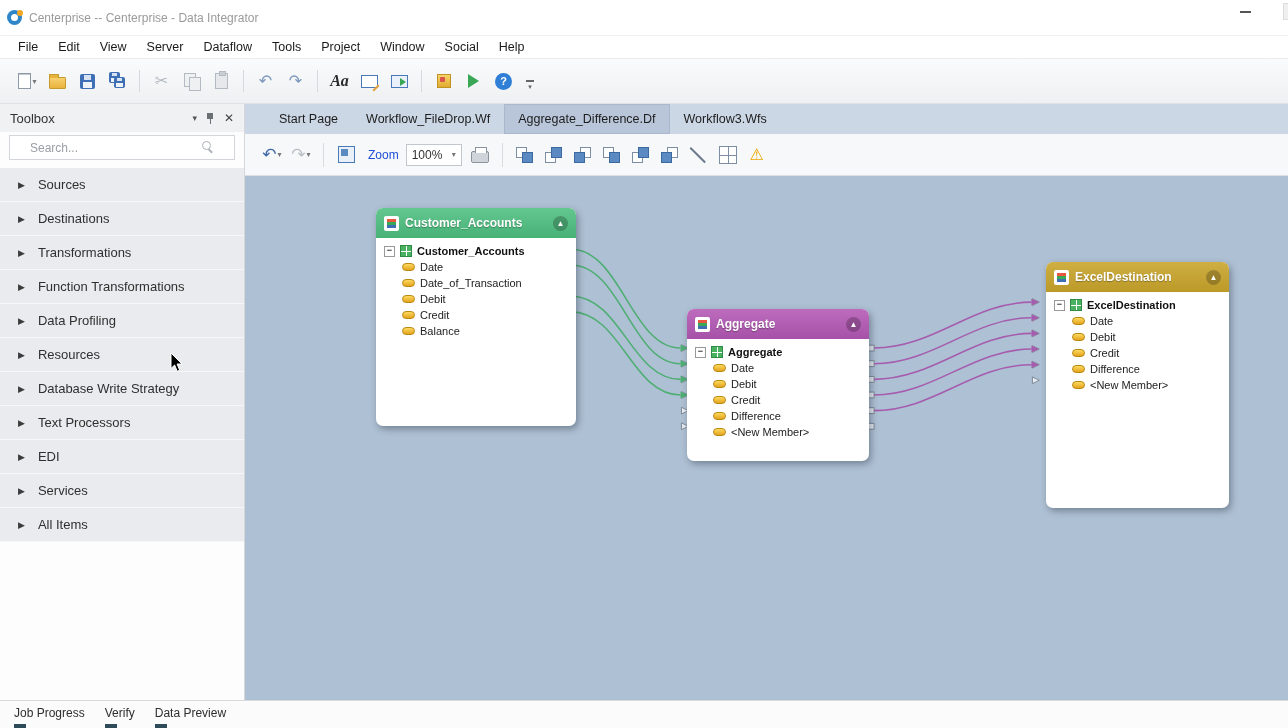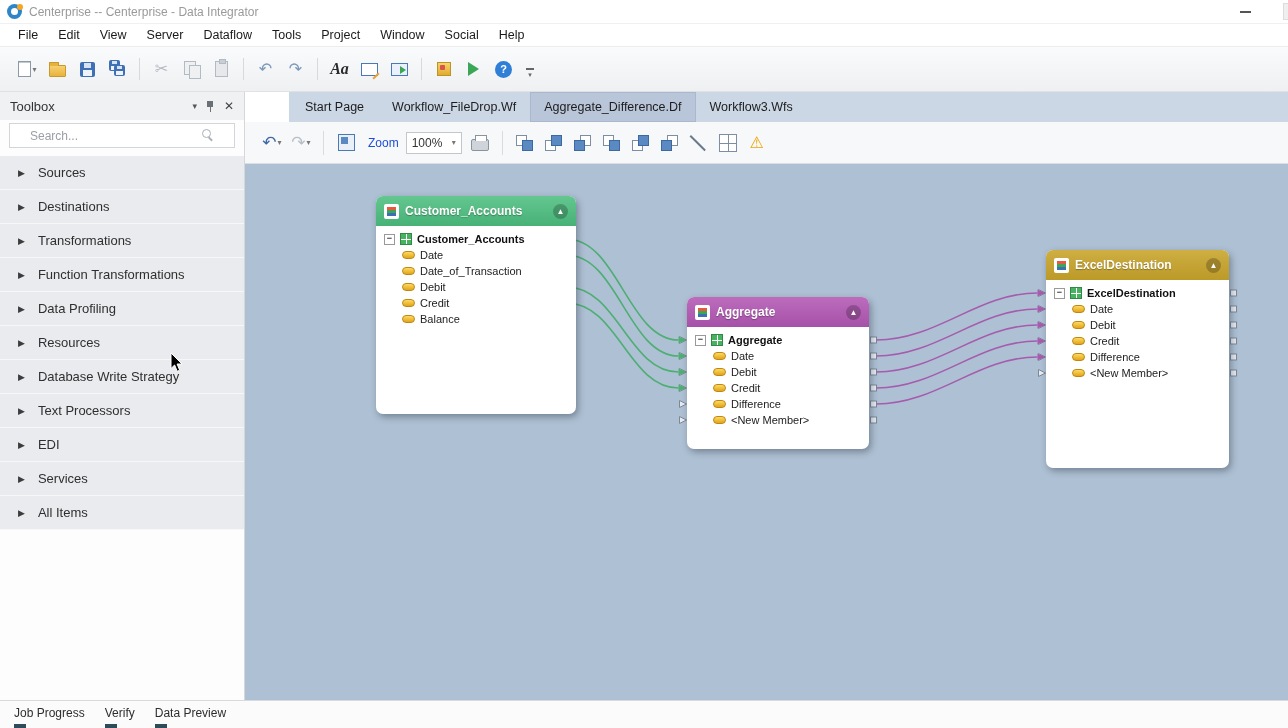--- a/index.html
+++ b/index.html
@@ -1,21 +1,21 @@
 <!DOCTYPE html>
 <html><head>
 <meta charset="utf-8">
 <style>
   * { box-sizing: border-box; margin: 0; padding: 0; }
   html,body { width:1288px; height:728px; overflow:hidden; }
   body { font-family:"Liberation Sans", sans-serif; background:#fff; position:relative; }
   .app { position:relative; width:1288px; height:728px; display:flex; flex-direction:column; }
 
   
-  .titlebar { height:24px; background:#fff; border-bottom:1px solid #f0f0f0; display:flex; align-items:center; padding-left:7px; position:relative; flex:0 0 auto;}
+  .titlebar { height:36px; background:#fff; border-bottom:1px solid #f0f0f0; display:flex; align-items:center; padding-left:7px; position:relative; flex:0 0 auto;}
   .logo { width:15px; height:15px; border-radius:50%; background:#2e86c8; position:relative; margin-right:7px; }
   .logo::before { content:""; position:absolute; inset:4px; border-radius:50%; background:#fff; }
   .logo::after { content:""; position:absolute; right:-1px; top:0; width:6px; height:6px; border-radius:50%; background:#f5a623; }
   .title-text { font-size:12px; color:#9a9a9a; }
   .win-min { position:absolute; right:28px; top:0; width:30px; height:24px; display:flex; align-items:center; justify-content:center; }
   .win-min::before { content:""; width:11px; height:2px; background:#555; }
   .win-sliver { position:absolute; right:0; top:3px; width:5px; height:17px; background:#efefef; border:1px solid #dcdcdc; border-right:none; }
 
   
   .menubar { height:23px; background:#fff; border-bottom:1px solid #ececec; display:flex; align-items:center; padding-left:8px; flex:0 0 auto;}
@@ -73,21 +73,21 @@
   .tb-search input::placeholder { color:#9aa0a6; }
   .mag { width:13px; height:13px; position:relative; }
   .mag::before { content:""; position:absolute; width:7px; height:7px; border:1.5px solid #aab1b9; border-radius:50%; left:1px; top:0; }
   .mag::after { content:""; position:absolute; width:5px; height:1.5px; background:#aab1b9; transform:rotate(45deg); left:7px; top:9px; }
   .tb-item { height:34px; display:flex; align-items:center; padding-left:18px; background:#e9ebee; border-bottom:1px solid #f6f7f8; font-size:13px; color:#2f2f2f; cursor:default;}
   .tb-arrow { font-size:9px; color:#3c3c3c; margin-right:13px; }
 
   .main { flex:1; display:flex; flex-direction:column; min-width:0; }
 
   
-  .tabstrip { height:30px; background:#ccd7e5; display:flex; align-items:stretch; padding-left:2px; flex:0 0 auto;margin-left:44px;}
+  .tabstrip { height:30px; background:#ccd7e5; display:flex; align-items:stretch; padding-left:20px; flex:0 0 auto;}
   .tab { padding:0 14px; display:flex; align-items:center; font-size:12.5px; color:#1c1c1c; cursor:default;}
   .tab.active { background:#b9c6d9; box-shadow:inset 0 0 0 1px #a9b8cd;text-align:right; }
 
   
   .cbar { height:42px; background:#f7f8f9; border-bottom:1px solid #dcdee1; display:flex; align-items:center; padding-left:16px; gap:7px; flex:0 0 auto;}
   .cbtn { display:flex; align-items:center; justify-content:center; min-width:22px; height:26px; }
   .und { font-size:17px; color:#3e68a8; }
   .red { font-size:17px; color:#b9bfc7; }
   .csep { width:1px; height:24px; background:#d9dcdf; margin:0 4px; }
   .ic-pan { width:17px; height:17px; border:1px solid #4a79b8; background:#eaf0f8; position:relative; }
@@ -479,21 +479,21 @@
                 <span class="field-ic"></span>
                 <span>Difference</span>
               </div>
             <div class="trow field">
                 <span class="field-ic"></span>
                 <span>&lt;New Member&gt;</span>
               </div>
           </div>
         </div>
 
-        <div class="node" style="left:801px; top:86px; width:183px; height:218px;">
+        <div class="node" style="left:801px; top:86px; width:183px; height:246px;">
           <div class="node-header gold">
             <span class="node-icon"></span>
             <span class="node-title">ExcelDestination</span>
             <span class="collapse-btn">▲</span>
           </div>
           <div class="node-body">
             <div class="trow root">
                 <span class="expander"></span>
                 <span class="grid-ic"></span>
                 <span>ExcelDestination</span>

